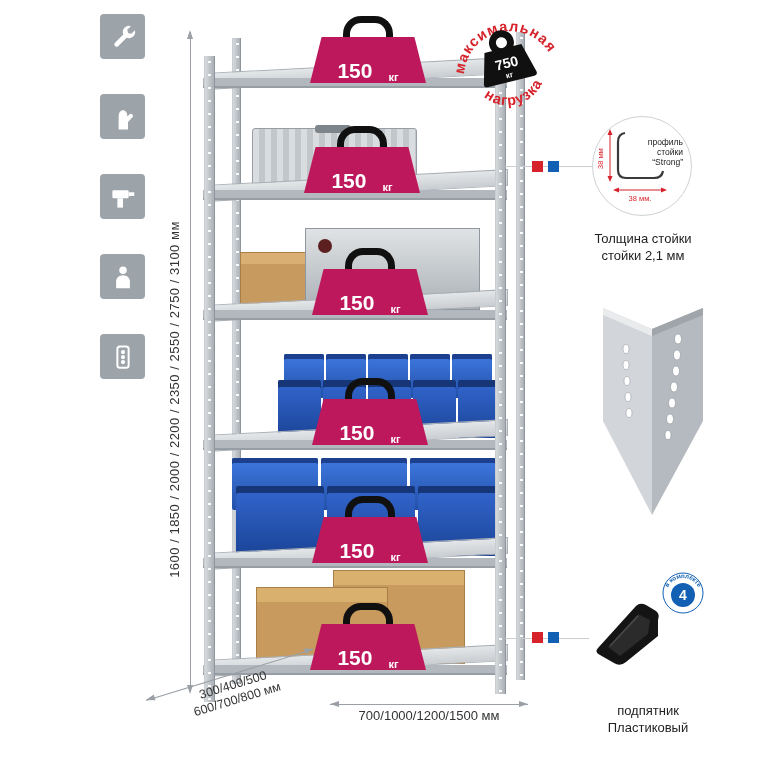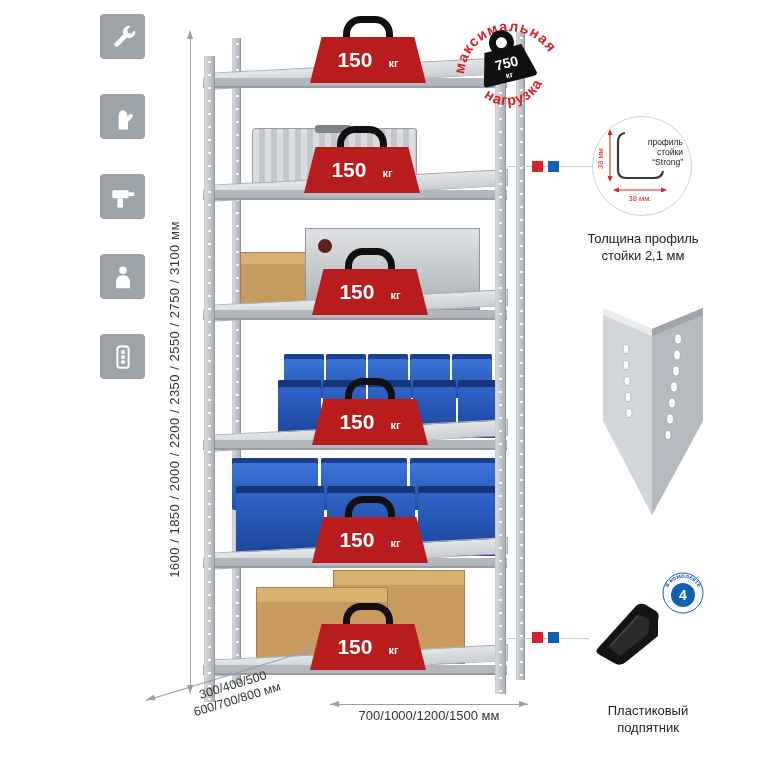--- a/index.html
+++ b/index.html
@@ -41,22 +41,22 @@
   .box-card-sm{position:absolute;left:42px;top:230px;width:70px;height:57px;background:#c79a5f;border:1px solid #a87f46;}
   .box-card-sm::before{content:"";position:absolute;left:0;top:0;width:100%;height:11px;background:#d9af74;}
   .bin{position:absolute;border-radius:2px;background:linear-gradient(180deg,#3f79e0,#2250a8);box-shadow:inset 0 5px 0 #1c3f8e;}
   .bin.dark{background:linear-gradient(180deg,#3367cf,#1b4497);box-shadow:inset 0 7px 0 #163677;}
   .box-card{position:absolute;background:#c89a5e;border:1px solid #a87f46;}
   .box-card::before{content:"";position:absolute;left:0;top:0;width:100%;height:14px;background:#dab06f;}
 
   
   .weight{position:absolute;width:116px;text-align:center;z-index:6;}
   .w-handle{width:36px;height:16px;border:7px solid #101010;border-bottom:none;border-radius:18px 18px 0 0;margin:0 auto -2px;}
-  .w-body{height:46px;background:#b91c1c;clip-path:polygon(10% 0,90% 0,100% 100%,0 100%);
-          display:flex;align-items:center;justify-content:center;gap:16px;color:#fff;}
+  .w-body{height:46px;background:#be185d;clip-path:polygon(10% 0,90% 0,100% 100%,0 100%);
+          display:flex;align-items:flex-end;justify-content:center;gap:16px;color:#fff;}
   .w-value{font-size:21px;font-weight:bold;}
   .w-unit{font-size:11px;font-weight:bold;padding-top:6px;}
 
   
   .stamp{position:absolute;left:446px;top:4px;width:122px;height:122px;transform:rotate(-14deg);z-index:8;}
   svg text{font-family:"Liberation Sans",sans-serif;}
 
   
   .profile-circle{position:absolute;left:592px;top:116px;width:98px;height:98px;border:1px solid #cdd2d6;border-radius:50%;background:#fff;}
   .profile-caption{position:absolute;left:570px;top:230px;width:146px;text-align:center;font-size:13px;line-height:17px;color:#222;}
@@ -252,21 +252,21 @@
       <line x1="25" y1="73" x2="69" y2="73" stroke="#d6232b" stroke-width="1"></line>
       <path d="M20 73 l6 -2.5 v5 z" fill="#d6232b"></path>
       <path d="M74 73 l-6 -2.5 v5 z" fill="#d6232b"></path>
       <text x="47" y="84" text-anchor="middle" font-size="7.5" fill="#d6232b">38 мм.</text>
       <text x="90" y="28" text-anchor="end" font-size="8.5" fill="#222">профиль</text>
       <text x="90" y="38" text-anchor="end" font-size="8.5" fill="#222">стойки</text>
       <text x="90" y="48" text-anchor="end" font-size="8.5" fill="#222">“Strong”</text>
     </svg>
   </div>
   <div class="profile-caption">
-    <div>Толщина профиль</div>
+    <div>Толщина стойки</div>
     <div>стойки 2,1 мм</div>
   </div>
 
   <div class="post-img">
     <svg viewBox="0 0 105 215">
       <polygon points="52,26 103,5 103,118 52,212" fill="#b5bac0"></polygon>
       <polygon points="3,5 52,26 52,212 3,118" fill="#d2d6da"></polygon>
       <polygon points="3,5 52,26 52,33 3,12" fill="#e9ebed"></polygon>
       <polygon points="52,26 103,5 103,12 52,33" fill="#9fa5ab"></polygon>
       <ellipse cx="26" cy="46" rx="3" ry="4.5" fill="#fff" stroke="#9aa0a6" stroke-width="0.6"></ellipse>
@@ -298,22 +298,22 @@
     </svg>
   </div>
   <div class="foot-img">
     <svg viewBox="0 0 100 82">
       <path d="M10 56 L48 14 Q52 10 58 13 L68 19 Q72 22 70 28 L70 44 L38 70 Q32 75 26 71 L12 63 Q6 60 10 56 Z" fill="#141414"></path>
       <path d="M20 55 L50 22 L62 28 L60 42 L32 64 Z" fill="#2b2b2b"></path>
       <path d="M22 54 L50 24" stroke="#4a4a4a" stroke-width="1.5" fill="none"></path>
     </svg>
   </div>
   <div class="foot-caption">
+    <div>подпятник</div>
     <div>Пластиковый</div>
-    <div>подпятник</div>
   </div>
 
   <div class="depth-dim">
     <div class="hline"></div>
     <div>300/400/500</div>
     <div>600/700/800 мм</div>
   </div>
   <div class="width-dim">
     <div class="hline"></div>
     <div>700/1000/1200/1500 мм</div>

